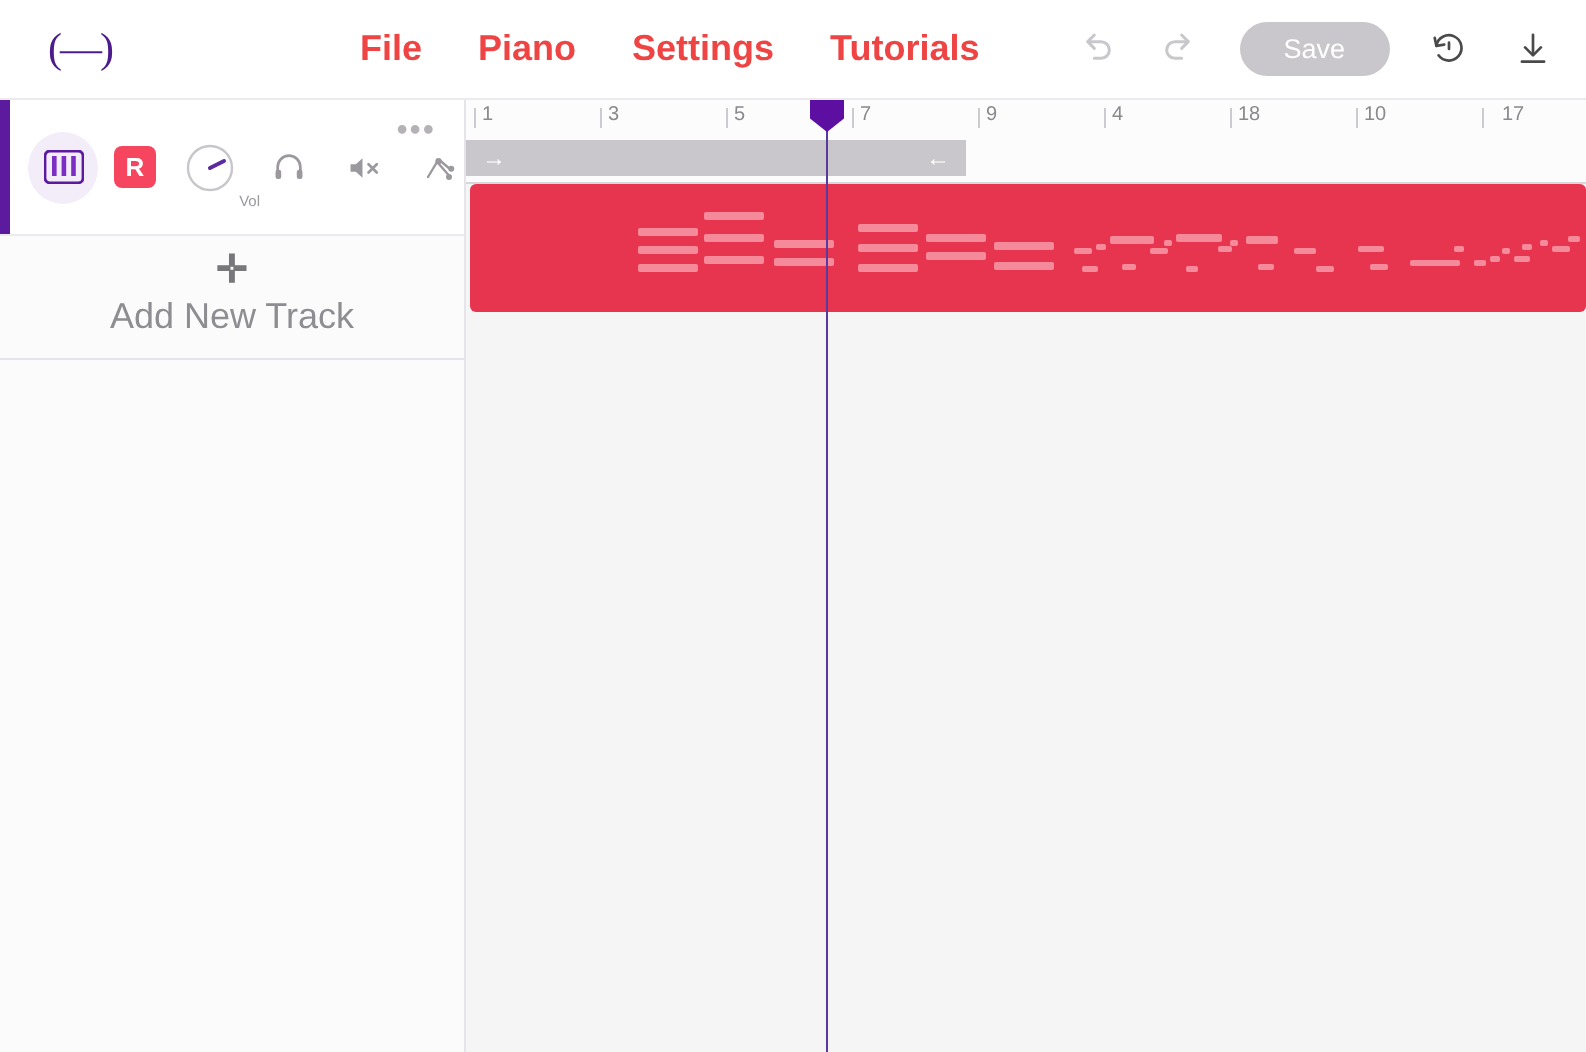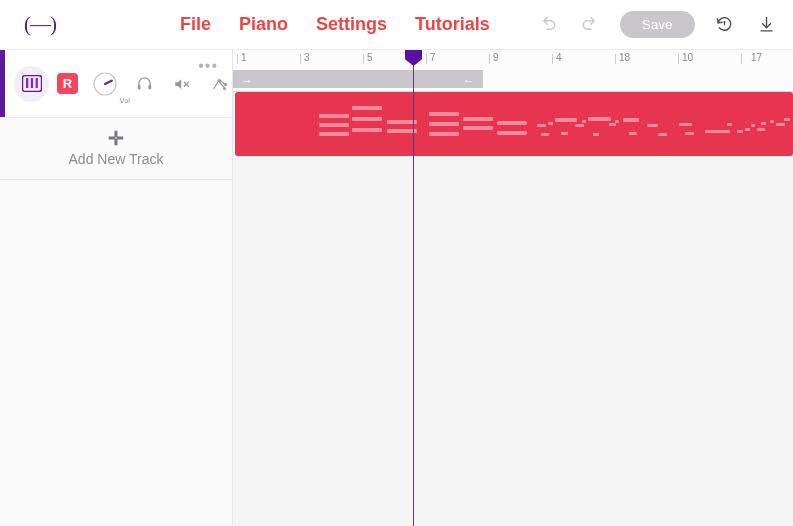--- a/index.html
+++ b/index.html
@@ -77,21 +77,21 @@
   .dots {
     position: absolute; right: 14px; top: 12px; color: #b4b2b7;
     font-size: 16px; letter-spacing: 1px; line-height: 8px;
   }
   .add-track {
     height: 62px; background: #fbfbfb; border-bottom: 1px solid #e6e4e8;
     display: flex; flex-direction: column; align-items: center; justify-content: center;
     gap: 4px; color: #8d8d92;
   }
   .add-track .plus { font-size: 19px; line-height: 16px; color: #77777c; font-weight: bold; }
-  .add-track .lbl { font-size: 14px; }
+  .add-track .lbl { font-size: 18px; }
 
   
   .ruler {
     position: absolute; left: 233px; top: 50px; width: 560px; height: 42px;
     background: #fcfcfc; border-bottom: 1px solid #d8d6da;
   }
   .tick {
     position: absolute; top: 4px; width: 1px; height: 10px; background: #cdcbcf;
   }
   .tick-lbl {

